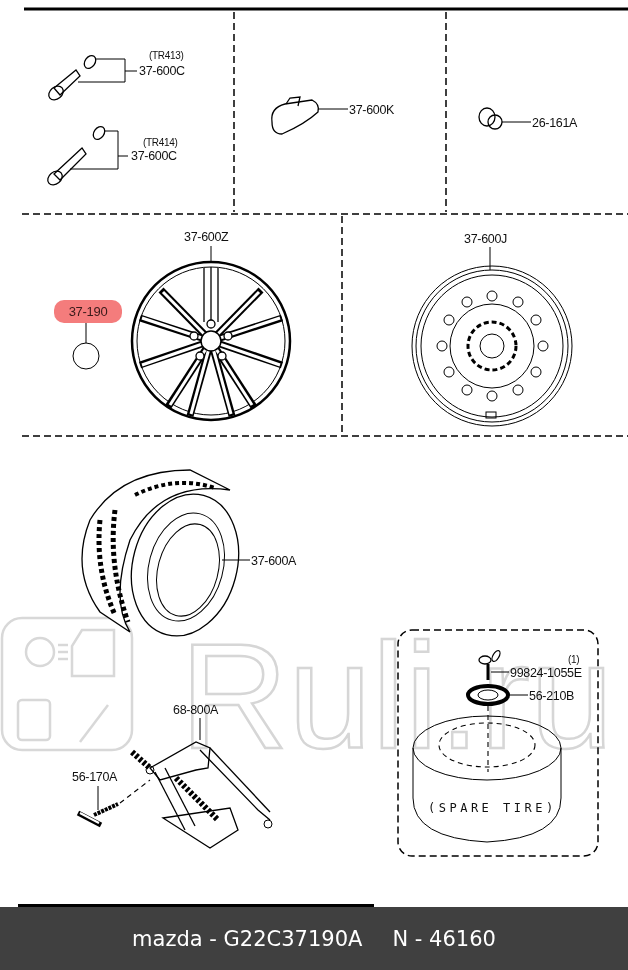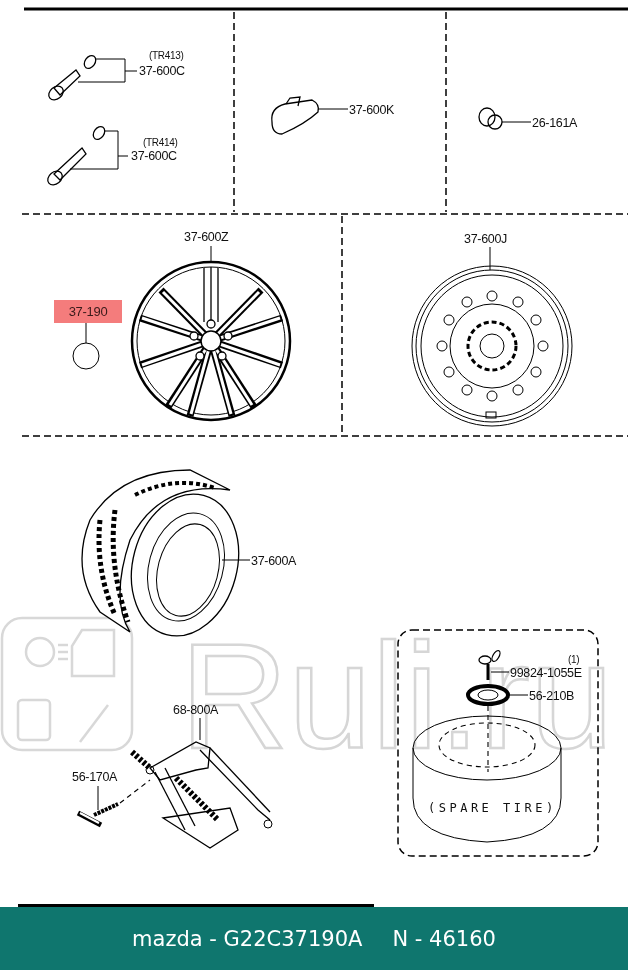--- a/index.html
+++ b/index.html
@@ -15,25 +15,25 @@
   }
   .lbl-sm { font-size: 10px; }
   .line { stroke: #000; stroke-width: 1.3; fill: none; }
   .thin { stroke: #000; stroke-width: 1; fill: none; }
   .dash { stroke: #000; stroke-width: 1.5; stroke-dasharray: 7 4; fill: none; }
   .dash-thin { stroke: #000; stroke-width: 1.1; stroke-dasharray: 5 4; fill: none; }
   .wm { stroke: #d8d8d8; stroke-width: 2.5; fill: none; }
   #highlight-box {
     position: absolute; left: 54px; top: 300px; width: 68px; height: 23px;
     background: #f47c7c; display: flex; align-items: center; justify-content: center;
-    font-size: 13px; color: #3a1a1a; letter-spacing: -0.3px;
+    font-size: 13px; color: #3a1a1a; letter-spacing: -0.3px; border-radius: 10px;
   }
   #footer {
     position: absolute; left: 0; top: 907px; width: 628px; height: 63px;
-    background: #0f766e; display: flex; align-items: center; justify-content: center;
+    background: #404040; display: flex; align-items: center; justify-content: center;
     color: #ffffff; font-size: 21px; font-family: "DejaVu Sans", sans-serif;
   }
   #footer .gap { display: inline-block; width: 30px; }
   #footer-rule {
     position: absolute; left: 18px; top: 904px; width: 356px; height: 3px; background: #000;
   }
 </style>
 </head>
 <body>
 

